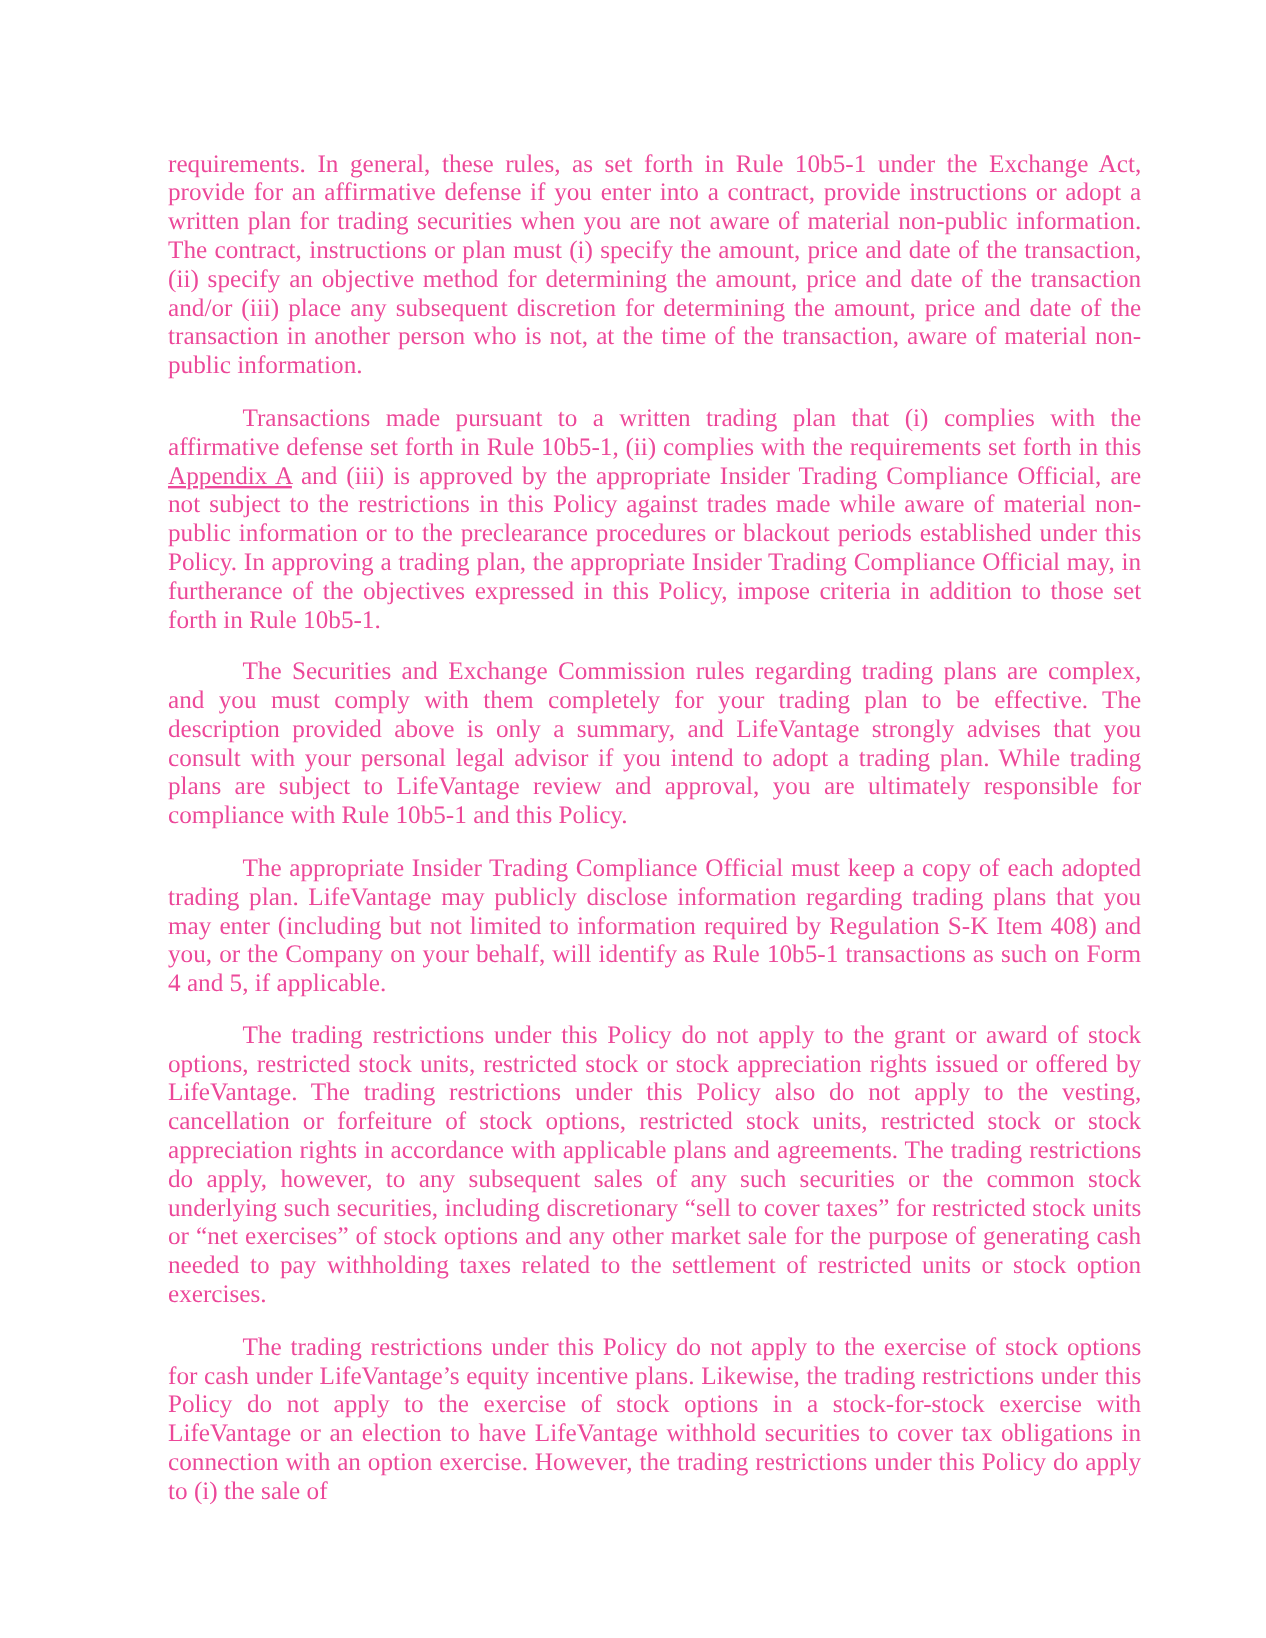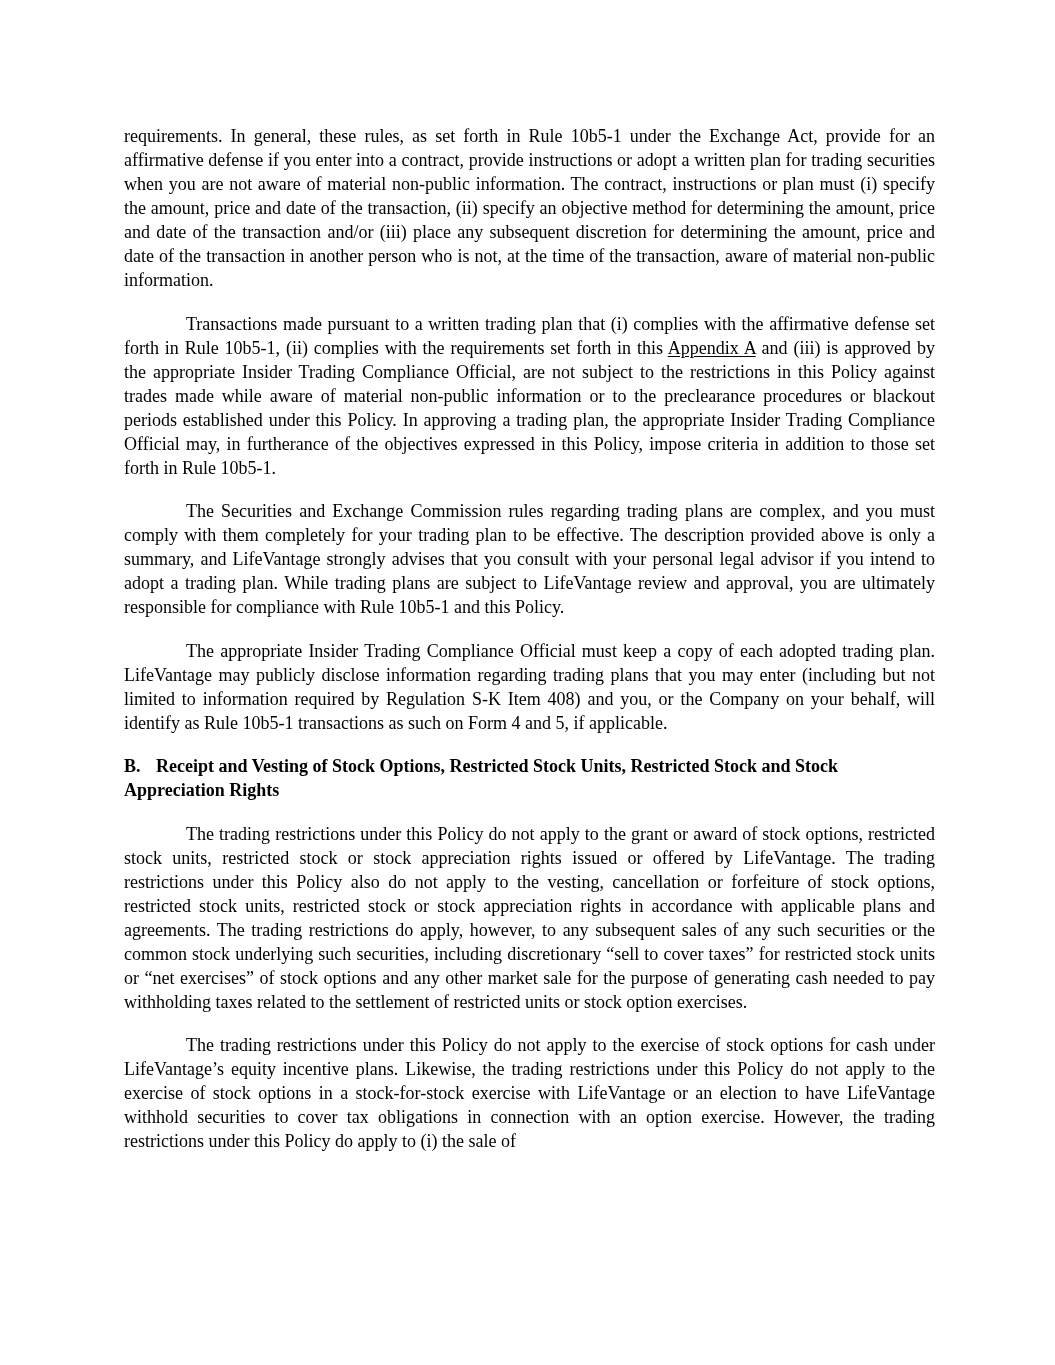--- a/index.html
+++ b/index.html
@@ -8,26 +8,26 @@
     background: #ffffff;
   }
   body {
     width: 1055px;
     height: 1365px;
     position: relative;
     overflow: hidden;
   }
   .page {
     position: absolute;
-    left: 124px;
+    left: 140px;
     top: 124px;
     width: 811px;
-    color: #000000;
+    color: #ec4899;
     font-family: "Liberation Serif", "DejaVu Serif", serif;
-    font-size: 18px;
+    font-size: 21px;
     line-height: 24px;
   }
   .para {
     margin: 0 0 19.5px 0;
     text-align: justify;
     text-justify: inter-word;
   }
   .indent {
     text-indent: 62px;
   }
@@ -51,20 +51,19 @@
 <div class="page">
 
   <p class="para">requirements. In general, these rules, as set forth in Rule 10b5-1 under the Exchange Act, provide for an affirmative defense if you enter into a contract, provide instructions or adopt a written plan for trading securities when you are not aware of material non-public information. The contract, instructions or plan must (i) specify the amount, price and date of the transaction, (ii) specify an objective method for determining the amount, price and date of the transaction and/or (iii) place any subsequent discretion for determining the amount, price and date of the transaction in another person who is not, at the time of the transaction, aware of material non-public information.</p>
 
   <p class="para indent"><span>Transactions made pursuant to a written trading plan that (i) complies with the affirmative defense set forth in Rule 10b5-1, (ii) complies with the requirements set forth in this </span><span class="ul">Appendix A</span><span> and (iii) is approved by the appropriate Insider Trading Compliance Official, are not subject to the restrictions in this Policy against trades made while aware of material non-public information or to the preclearance procedures or blackout periods established under this Policy. In approving a trading plan, the appropriate Insider Trading Compliance Official may, in furtherance of the objectives expressed in this Policy, impose criteria in addition to those set forth in Rule 10b5-1.</span></p>
 
   <p class="para indent">The Securities and Exchange Commission rules regarding trading plans are complex, and you must comply with them completely for your trading plan to be effective. The description provided above is only a summary, and LifeVantage strongly advises that you consult with your personal legal advisor if you intend to adopt a trading plan. While trading plans are subject to LifeVantage review and approval, you are ultimately responsible for compliance with Rule 10b5-1 and this Policy.</p>
 
   <p class="para indent">The appropriate Insider Trading Compliance Official must keep a copy of each adopted trading plan. LifeVantage may publicly disclose information regarding trading plans that you may enter (including but not limited to information required by Regulation S-K Item 408) and you, or the Company on your behalf, will identify as Rule 10b5-1 transactions as such on Form 4 and 5, if applicable.</p>
 
-  <p class="heading"><span class="letter">B.</span><span>Receipt and Vesting of Stock Options, Restricted Stock Units, Restricted Stock and Stock Appreciation Rights</span></p>
 
   <p class="para indent">The trading restrictions under this Policy do not apply to the grant or award of stock options, restricted stock units, restricted stock or stock appreciation rights issued or offered by LifeVantage. The trading restrictions under this Policy also do not apply to the vesting, cancellation or forfeiture of stock options, restricted stock units, restricted stock or stock appreciation rights in accordance with applicable plans and agreements. The trading restrictions do apply, however, to any subsequent sales of any such securities or the common stock underlying such securities, including discretionary “sell to cover taxes” for restricted stock units or “net exercises” of stock options and any other market sale for the purpose of generating cash needed to pay withholding taxes related to the settlement of restricted units or stock option exercises.</p>
 
 
   <p class="para indent">The trading restrictions under this Policy do not apply to the exercise of stock options for cash under LifeVantage’s equity incentive plans. Likewise, the trading restrictions under this Policy do not apply to the exercise of stock options in a stock-for-stock exercise with LifeVantage or an election to have LifeVantage withhold securities to cover tax obligations in connection with an option exercise. However, the trading restrictions under this Policy do apply to (i) the sale of</p>
 
 </div>
 
 </body></html>

